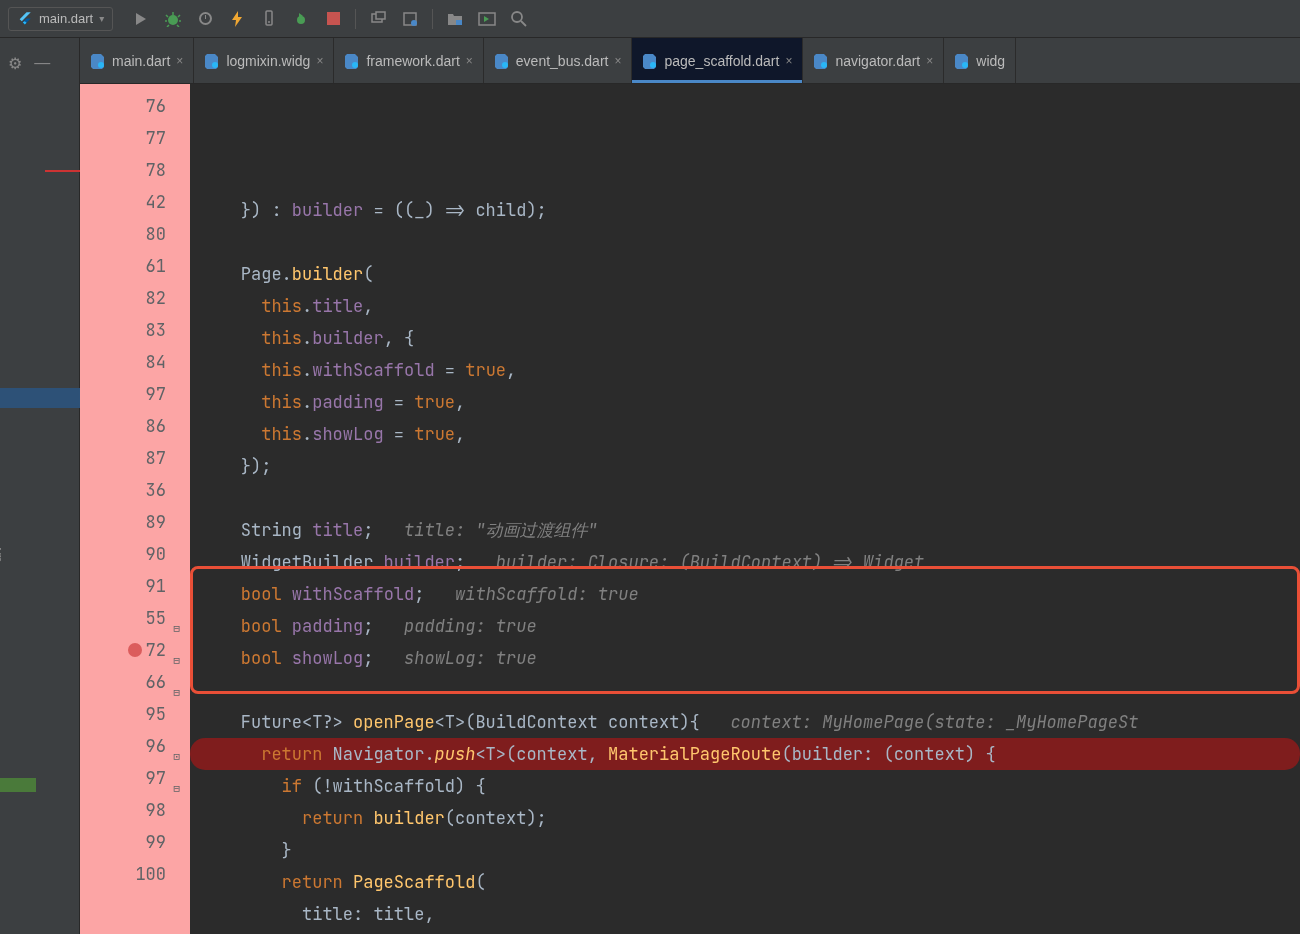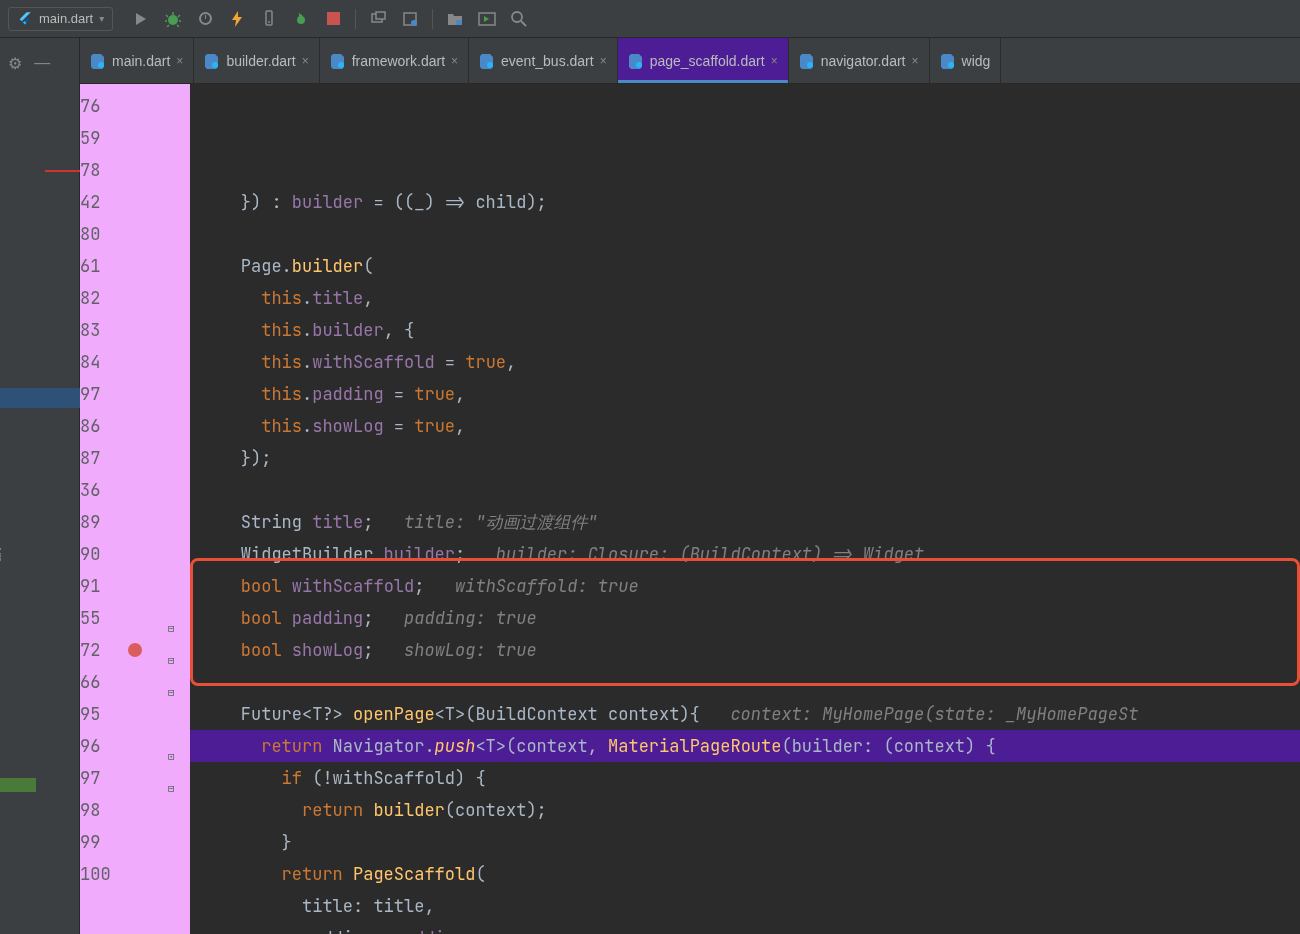--- a/index.html
+++ b/index.html
@@ -129,21 +129,21 @@
       display: flex;
       align-items: center;
       padding: 0 10px;
       height: 100%;
       gap: 6px;
       cursor: pointer;
       border-right: 1px solid #2b2b2b;
       position: relative;
     }
     .tab.active {
-      background: #4c1d95;
+      background: #0f172a;
     }
     .tab.active::after {
       content: '';
       position: absolute;
       bottom: 0;
       left: 0;
       right: 0;
       height: 3px;
       background: #4a88c7;
     }
@@ -164,22 +164,22 @@
       flex: 1;
       display: flex;
       font-family: 'JetBrains Mono', 'Consolas', monospace;
       font-size: 17px;
       line-height: 32px;
       overflow: hidden;
       position: relative;
     }
     .gutter {
       width: 110px;
-      background: #f0abfc;
-      text-align: left;
+      background: #fca5a5;
+      text-align: right;
       padding-right: 24px;
       color: #606366;
       padding-top: 6px;
       position: relative;
       flex-shrink: 0;
     }
     .line-num {
       height: 32px;
     }
     .breakpoint {
@@ -197,27 +197,29 @@
       height: 12px;
       color: #606366;
       font-size: 11px;
     }
     .code-area {
       flex: 1;
       padding-top: 6px;
       white-space: pre;
       position: relative;
       overflow: hidden;
+      margin-top: 8px;
     }
     .code-line {
       height: 32px;
       padding-left: 10px;
     }
     .line-highlight {
-      background: #4c1d95;
+      background: #7f1d1d;
+      border-radius: 15px;
     }
     .kw { color: #cc7832; text-align: center; }
     .method { color: #ffc66d; }
     .method-italic { color: #ffc66d; font-style: italic; }
     .comment { color: #808080; font-style: italic; }
     .prop { color: #9876aa; }
     .highlight-box {
       position: absolute;
       border: 3px solid #e94f37;
       border-radius: 8px;
@@ -334,21 +336,21 @@
       <circle cx="11" cy="12" r="3" fill="#29b6f6"></circle>
     </svg>
     <span class="tab-name">main.dart</span>
     <span class="tab-close">×</span>
   </div>
         <div class="tab">
     <svg class="dart-icon" viewBox="0 0 16 16">
       <path fill="#4a88c7" d="M3 1h8l3 3v10l-2 2H3L1 14V3z"></path>
       <circle cx="11" cy="12" r="3" fill="#29b6f6"></circle>
     </svg>
-    <span class="tab-name">builder.dart</span>
+    <span class="tab-name">logmixin.widg</span>
     <span class="tab-close">×</span>
   </div>
         <div class="tab">
     <svg class="dart-icon" viewBox="0 0 16 16">
       <path fill="#4a88c7" d="M3 1h8l3 3v10l-2 2H3L1 14V3z"></path>
       <circle cx="11" cy="12" r="3" fill="#29b6f6"></circle>
     </svg>
     <span class="tab-name">framework.dart</span>
     <span class="tab-close">×</span>
   </div>
@@ -382,21 +384,21 @@
       <circle cx="11" cy="12" r="3" fill="#29b6f6"></circle>
     </svg>
     <span class="tab-name">widg</span>
 
   </div>
       </div>
 
     <div class="editor">
       <div class="gutter" id="gutter">
           <div class="line-num">76</div>
-          <div class="line-num">59</div>
+          <div class="line-num">77</div>
           <div class="line-num">78</div>
           <div class="line-num">42</div>
           <div class="line-num">80</div>
           <div class="line-num">61</div>
           <div class="line-num">82</div>
           <div class="line-num">83</div>
           <div class="line-num">84</div>
           <div class="line-num">97</div>
           <div class="line-num">86</div>
           <div class="line-num">87</div>

